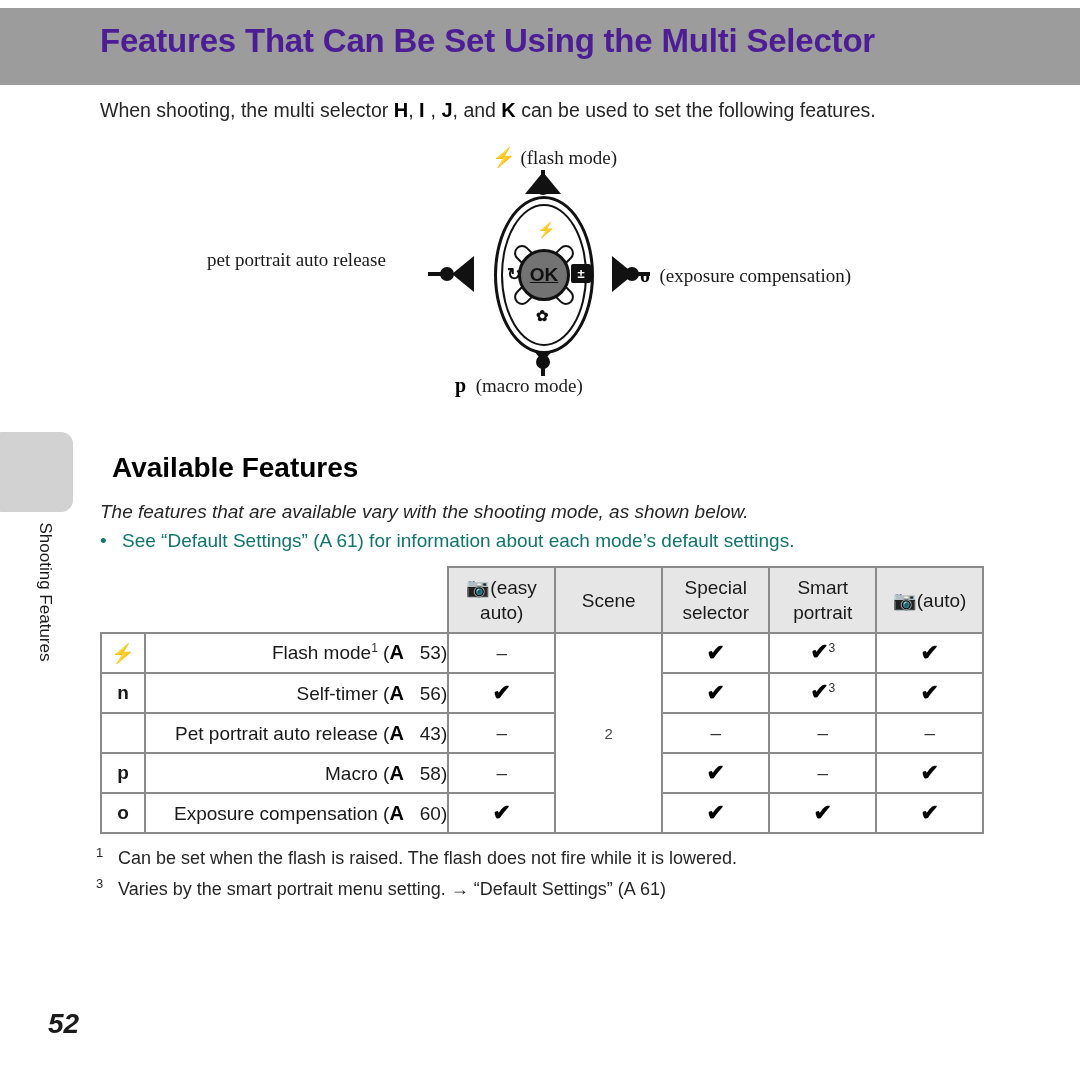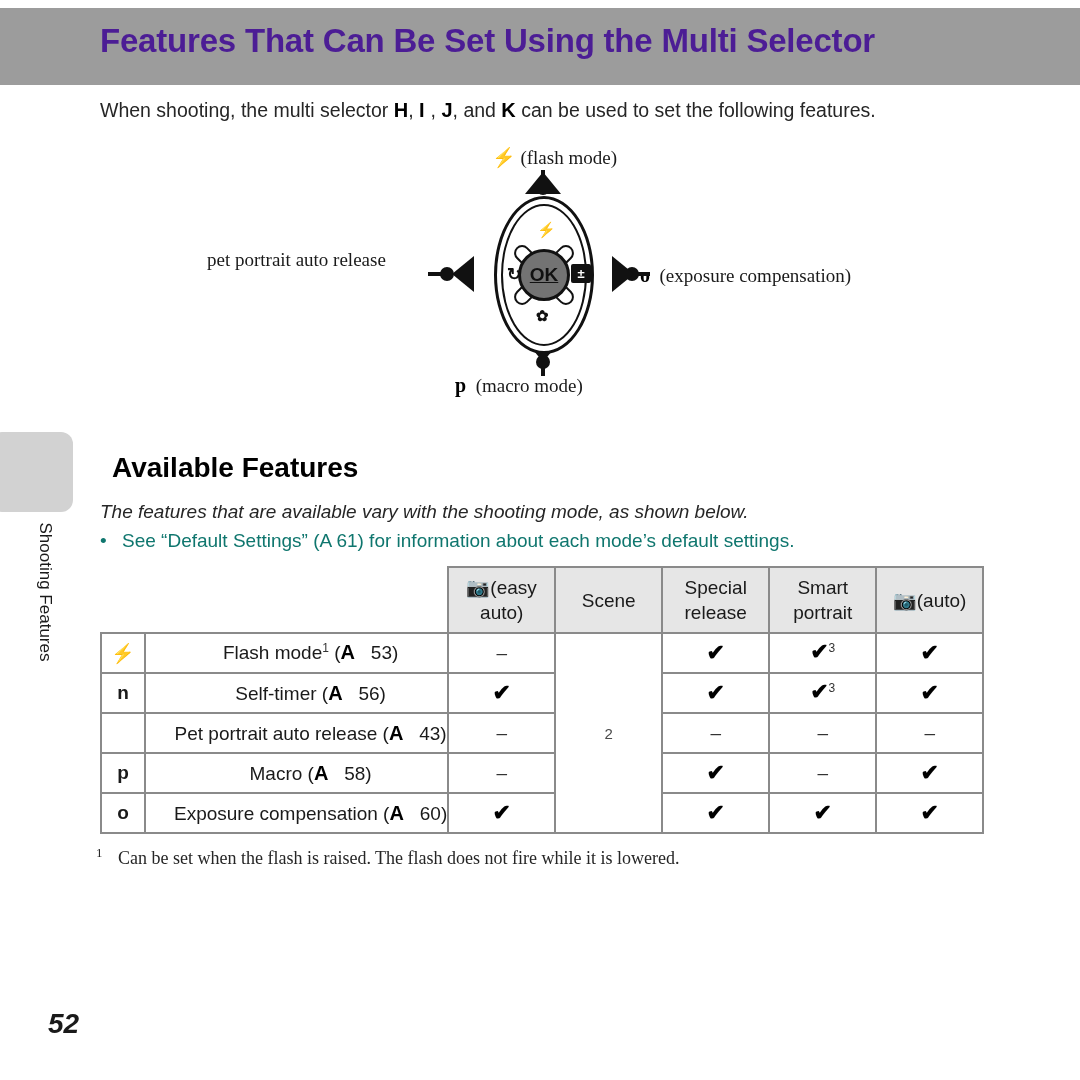--- a/index.html
+++ b/index.html
@@ -155,30 +155,30 @@
     text-align:center;
     height:64px;
     line-height:25px;
     font-size:19px;
   }
   .w-icon{width:44px;}
   .w-name{width:300px;}
   .w-mode{width:105px;}
 
   td.iconcell{text-align:center;font-size:19px;font-weight:bold;height:38px;}
-  td.namecell{text-align:center;padding-left:28px;height:38px;white-space:nowrap;}
+  td.namecell{text-align:right;padding-left:28px;height:38px;white-space:nowrap;}
   td.markcell{text-align:center;height:38px;}
   td.scenecell{text-align:center;vertical-align:middle;font-size:15px;color:#4a4a4a;}
 
   .check{font-size:22px;font-weight:bold;color:#000;line-height:1;}
   .dash{font-size:19px;color:#333;}
   .sup{font-size:12px;vertical-align:super;color:#333;}
 
   
-  .notes{position:absolute;left:96px;top:840px;font-size:18px;color:#262626;font-family:Liberation Serif, serif;}
+  .notes{position:absolute;left:96px;top:840px;font-size:18px;color:#262626;}
   .note{white-space:nowrap;line-height:26px;}
   .note-num{display:inline-block;width:22px;font-size:13px;vertical-align:super;}
 
   
   .pageno{
     position:absolute;left:48px;top:1008px;
     font-size:28px;font-style:italic;font-weight:bold;color:#1a1a1a;
   }
 </style>
 </head>
@@ -260,21 +260,21 @@
       <td class="blank w-name"></td>
       <th class="hcell w-mode">
         <span>📷</span><span>(easy</span><br>
         <span>auto)</span>
       </th>
       <th class="hcell w-mode">
         <span>Scene</span>
       </th>
       <th class="hcell w-mode">
         <span>Special</span><br>
-        <span>release</span>
+        <span>selector</span>
       </th>
       <th class="hcell w-mode">
         <span>Smart</span><br>
         <span>portrait</span>
       </th>
       <th class="hcell w-mode">
         <span>📷</span><span>(auto)</span>
       </th>
     </tr>
   </thead>
@@ -382,15 +382,18 @@
         <span class="check">✔</span>
       </td>
     </tr>
   </tbody>
 </table>
 
 <div class="notes">
   <div class="note">
     <span class="note-num">1</span><span>Can be set when the flash is raised. The flash does not fire while it is lowered.</span>
   </div>
+  <div class="note">
+    <span class="note-num">3</span><span>Varies by the smart portrait menu setting. → “Default Settings” (A    61)</span>
+  </div>
 </div>
 
 <div class="pageno">52</div>
 
 </body></html>

